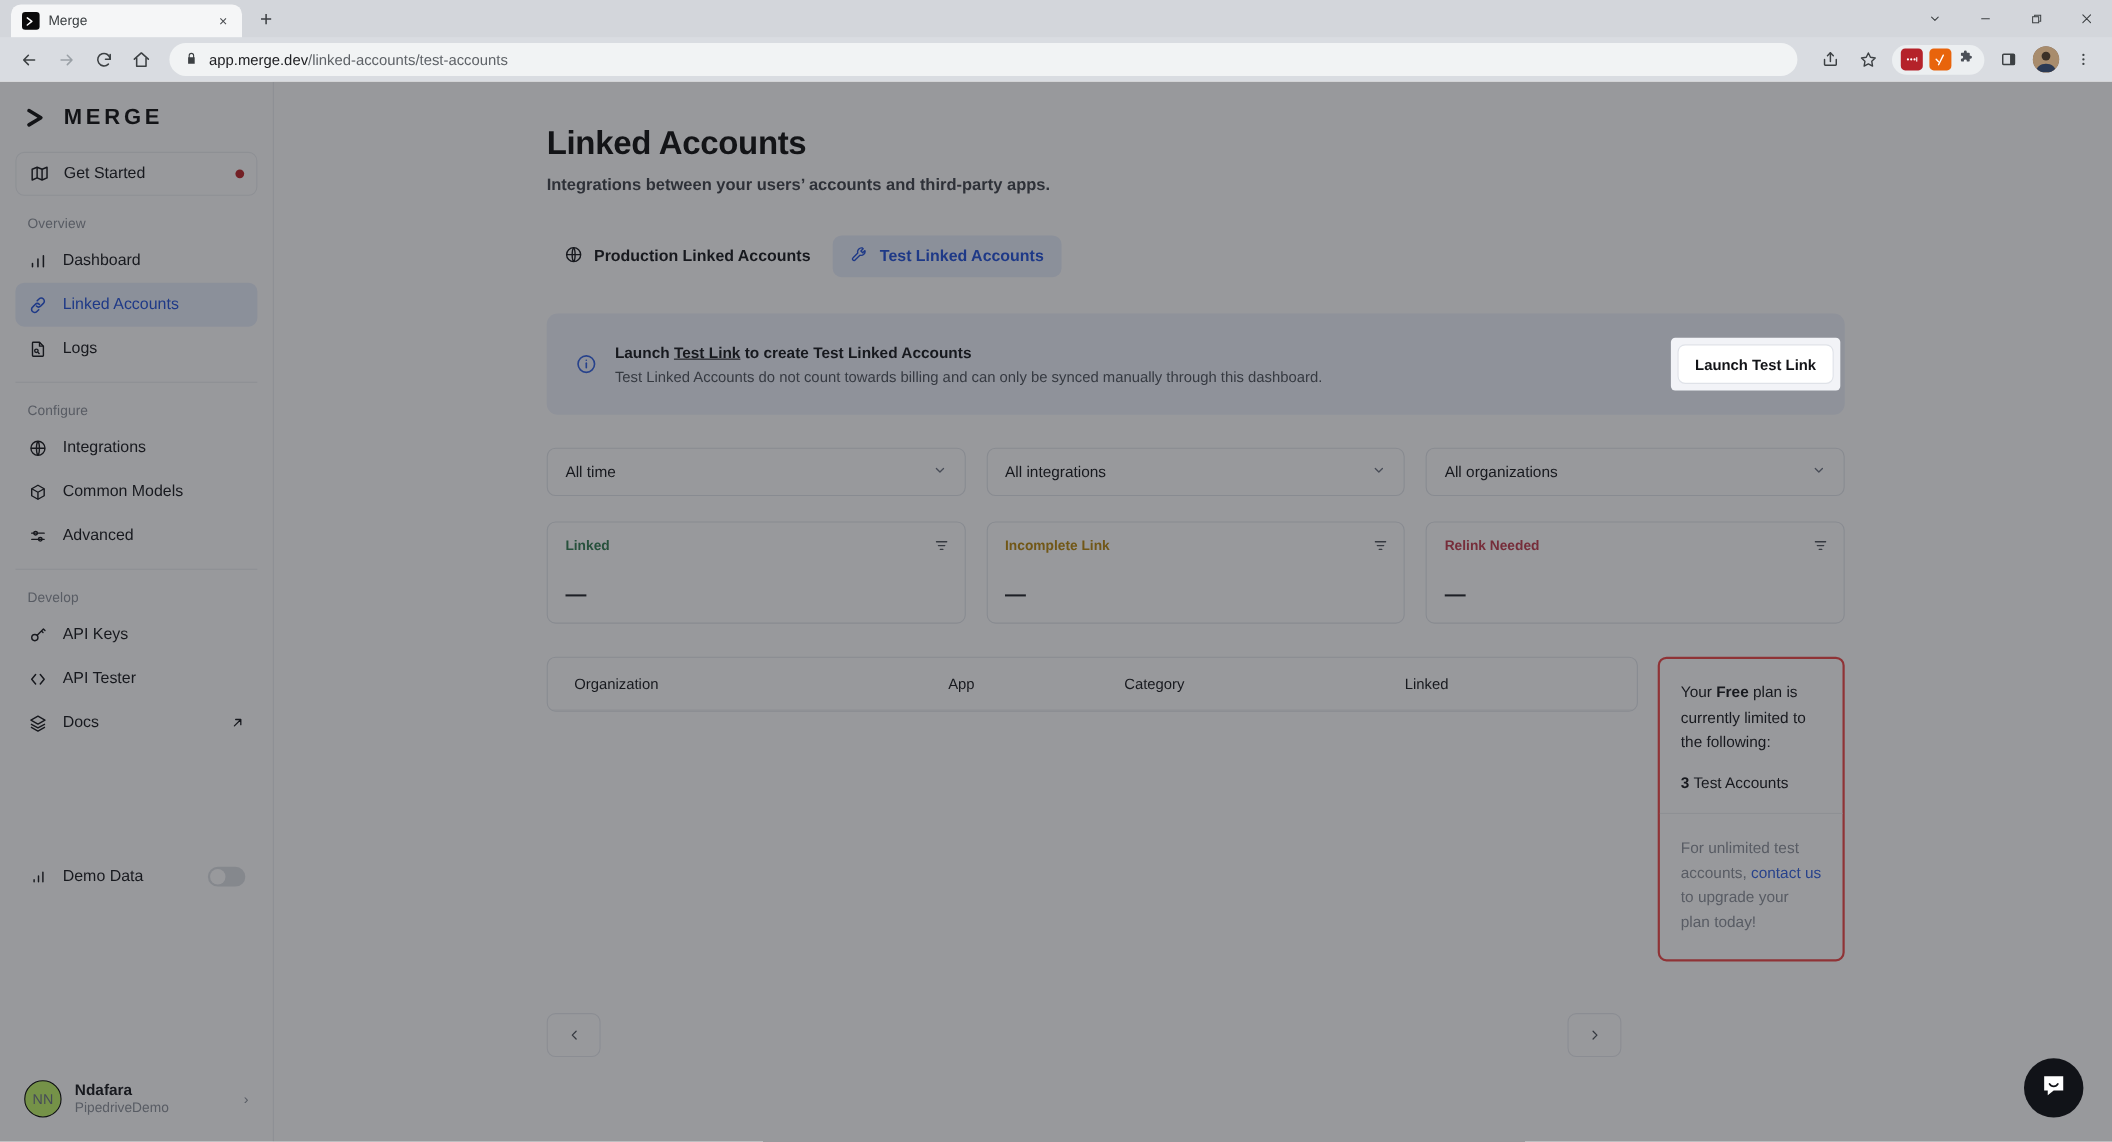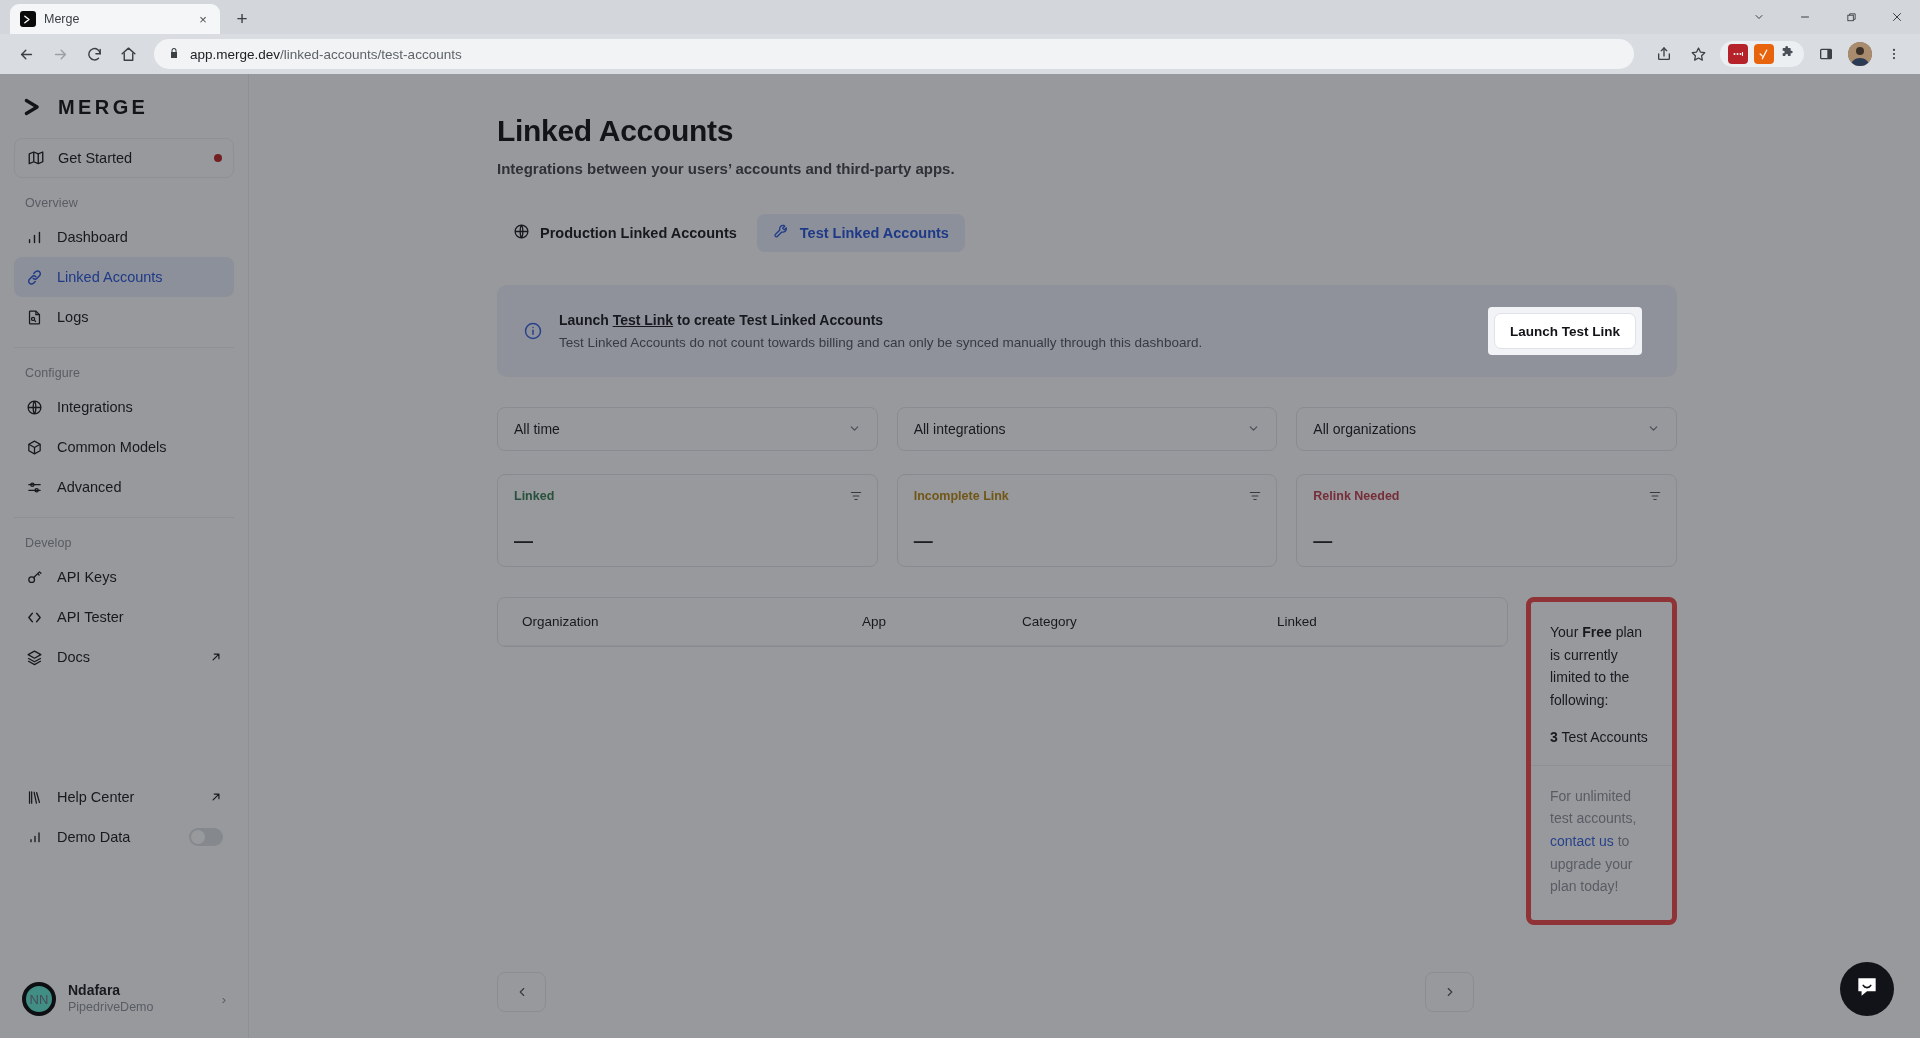--- a/index.html
+++ b/index.html
@@ -107,21 +107,21 @@
   .toggle::after {
     content:''; position: absolute; left: 2px; top: 2px; width: 14px; height: 14px;
     border-radius: 50%; background: #fff;
   }
 
   .user-row {
     margin-top: auto; display: flex; align-items: center; gap: 12px;
     padding: 14px 8px 22px 8px;
   }
   .user-av {
-    width: 34px; height: 34px; border-radius: 50%; background: #5eead4; border: 4px solid #000000;
+    width: 34px; height: 34px; border-radius: 50%; background: #bef264; border: 1px solid #000000;
     display: flex; align-items: center; justify-content: center; font-size: 13px; color: #6a7280;
   }
   .user-name { font-size: 14px; color: #121317; font-weight: 600; line-height: 1.2; }
   .user-org { font-size: 12.5px; color: #8a8f98; line-height: 1.35; }
   .user-chev { margin-left: auto; color: #8a8f98; font-size: 13px; }
 
   
   .main { position: absolute; left: 249px; right: 0; top: 0; bottom: 0; overflow: hidden; }
   .content { padding: 40px 0 0 0; }
   .inner { width: 1180px; margin-left: 248px; }
@@ -139,21 +139,21 @@
   .banner {
     margin-top: 33px; background: #eef2fc; border-radius: 10px; height: 92px;
     display: flex; align-items: center; padding: 0 26px; position: relative;
   }
   .banner-ico { width: 20px; height: 20px; color: #2f5fe0; flex: 0 0 20px; margin-right: 16px; }
   .banner-title { font-size: 14px; font-weight: 700; color: #121317; }
   .banner-title u { text-decoration: underline; }
   .banner-sub { font-size: 13.5px; color: #4b5058; margin-top: 7px; }
 
   .launch-wrap {
-    position: absolute; right: 35px; top: 50%; transform: translateY(-50%);
+    position: absolute; right: 4px; top: 50%; transform: translateY(-50%);
     background: #f2f3f7; padding: 6px; border-radius: 4px; z-index: 80;
   }
   .launch-btn {
     background: #fff; border: 1px solid #dfe2e8; border-radius: 7px;
     height: 36px; padding: 0 15px; font-size: 13.5px; font-weight: 600; color: #121317;
     display: flex; align-items: center; justify-content: center; white-space: nowrap;
   }
 
   .filters { display: flex; gap: 19px; margin-top: 30px; }
   .select {
@@ -183,21 +183,21 @@
   .th.c1 { width: 340px; }
   .th.c2 { width: 160px; }
   .th.c3 { width: 255px; }
   .th.c4 { flex: 1; }
   .tbody-empty {
     height: 136px; display: flex; align-items: center; justify-content: center;
     font-size: 17px; color: #9ca1a9;
   }
 
   .plan-card {
-    width: 151px; border: 5px solid #ef4444; border-radius: 8px; background: #fff;
+    width: 170px; border: 2px solid #ef4444; border-radius: 8px; background: #fff;
     padding: 19px 19px 0 19px;
   }
   .plan-top { font-size: 14px; color: #121317; line-height: 1.62; }
   .plan-top b { font-weight: 700; }
   .plan-count { font-size: 14px; color: #121317; margin-top: 17px; }
   .plan-count b { font-weight: 700; }
   .plan-div { height: 1px; background: #eceef1; margin: 20px -19px 0 -19px; }
   .plan-foot { font-size: 14px; color: #8a8f98; line-height: 1.62; padding: 19px 0 22px 0; }
   .plan-foot a { color: #2f5fe0; text-decoration: none; }
 
@@ -461,33 +461,20 @@
         <span>Docs</span>
         <span class="trail ext-arrow">
           <svg width="14" height="14" viewBox="0 0 24 24" fill="none" stroke="currentColor" stroke-width="2" stroke-linecap="round" stroke-linejoin="round">
               <path d="M7 17L17 7M9 7h8v8"></path>
             </svg>
         </span>
       </div>
 
       <div style="height:100px"></div>
 
-      <div class="nav-item">
-        <span class="ico">
-          <svg width="17" height="17" viewBox="0 0 24 24" fill="none" stroke="currentColor" stroke-width="1.8" stroke-linecap="round">
-              <path d="M5 4v16M8 4v16M11.5 4.6l3.2 15.2M15 5l4 14"></path>
-            </svg>
-        </span>
-        <span>Help Center</span>
-        <span class="trail ext-arrow">
-          <svg width="14" height="14" viewBox="0 0 24 24" fill="none" stroke="currentColor" stroke-width="2" stroke-linecap="round" stroke-linejoin="round">
-              <path d="M7 17L17 7M9 7h8v8"></path>
-            </svg>
-        </span>
-      </div>
       <div class="nav-item">
         <span class="ico">
           <svg width="16" height="16" viewBox="0 0 24 24" fill="none" stroke="currentColor" stroke-width="2" stroke-linecap="round">
               <path d="M6 16v3M12 11v8M18 6v13"></path>
             </svg>
         </span>
         <span>Demo Data</span>
         <span class="trail">
             <span class="toggle"></span>
           </span>

